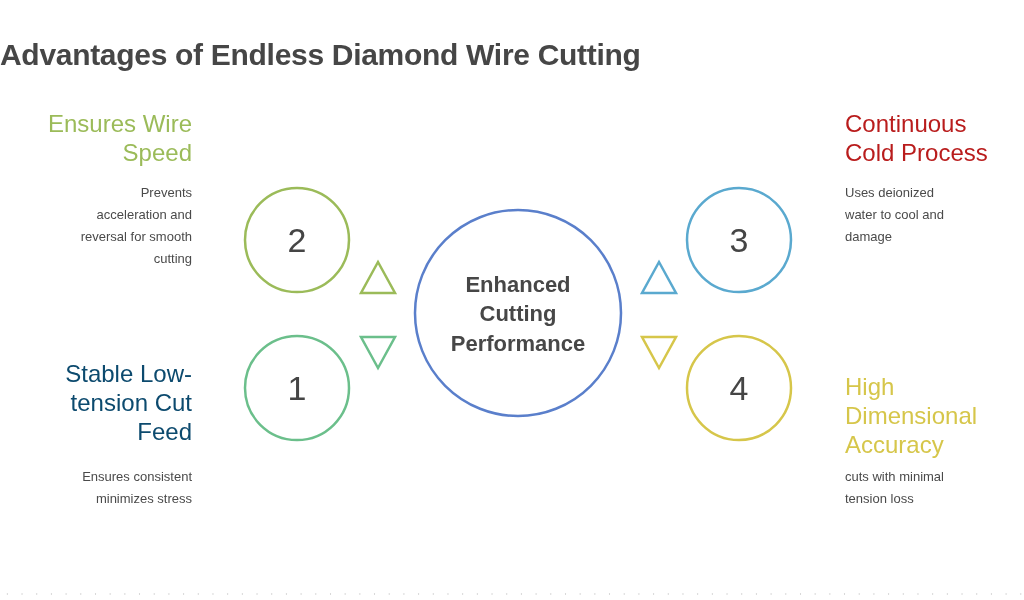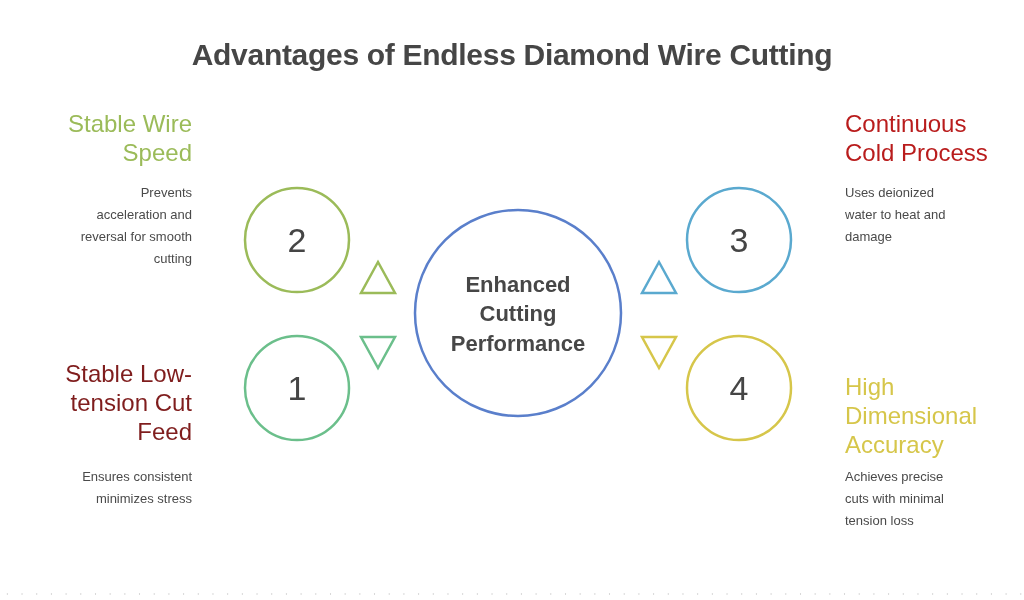--- a/index.html
+++ b/index.html
@@ -1,17 +1,17 @@
 <!DOCTYPE html>
 <html><head>
 <meta charset="utf-8">
 <style>
   html, body { margin:0; padding:0; background:#ffffff; }
   body { width:1024px; height:600px; position:relative; overflow:hidden; font-family:"Liberation Sans", sans-serif; }
-  .title { position:absolute; left:0; width:1024px; top:38px; text-align:center; font-size:30px; font-weight:bold; color:#464646; letter-spacing:-0.3px; }
+  .title { position:absolute; left:0; width:1024px; top:38px; text-align:left; font-size:30px; font-weight:bold; color:#464646; letter-spacing:-0.3px; }
   svg.diagram { position:absolute; left:0; top:0; }
   .num { font-family:"Liberation Sans", sans-serif; font-size:34px; fill:#454545; }
   .center-label { font-family:"Liberation Sans", sans-serif; font-size:22px; font-weight:bold; fill:#474747; }
   .heading { position:absolute; font-size:24px; line-height:29px; }
   .desc { position:absolute; font-size:13px; line-height:22px; color:#4a4a4a; }
   .right-al { text-align:right; }
   .left-al { text-align:left; }
   .dots { position:absolute; left:0; top:593px; width:1024px; height:2px;
           background-image: radial-gradient(circle, #d8d8d8 0.9px, transparent 1.1px);
           background-size:14.7px 2px; }
@@ -50,54 +50,53 @@
     <text class="num" x="739" y="400" text-anchor="middle">4</text>
   </g>
 
   <polygon points="378,262 361,293 395,293" fill="none" stroke="#9bbb59" stroke-width="2.5" stroke-linejoin="miter"></polygon>
   <polygon points="361,337 395,337 378,368" fill="none" stroke="#6bbf8b" stroke-width="2.5" stroke-linejoin="miter"></polygon>
   <polygon points="659,262 642,293 676,293" fill="none" stroke="#5aa9cf" stroke-width="2.5" stroke-linejoin="miter"></polygon>
   <polygon points="642,337 676,337 659,368" fill="none" stroke="#d6c64a" stroke-width="2.5" stroke-linejoin="miter"></polygon>
 </svg>
 
 <div class="heading right-al" style="right:832px; top:109px; color:#9bbb59;">
-  <div>Stable Wire</div>
+  <div>Ensures Wire</div>
   <div>Speed</div>
 </div>
 <div class="desc right-al" style="right:832px; top:182px;">
   <div>Prevents</div>
   <div>acceleration and</div>
   <div>reversal for smooth</div>
   <div>cutting</div>
 </div>
 
-<div class="heading right-al" style="right:832px; top:359px; color:#7f1d1d;">
+<div class="heading right-al" style="right:832px; top:359px; color:#0c4a6e;">
   <div>Stable Low-</div>
   <div>tension Cut</div>
   <div>Feed</div>
 </div>
 <div class="desc right-al" style="right:832px; top:466px;">
   <div>Ensures consistent</div>
   <div>minimizes stress</div>
 </div>
 
 <div class="heading left-al" style="left:845px; top:109px; color:#b91c1c;">
   <div>Continuous</div>
   <div>Cold Process</div>
 </div>
 <div class="desc left-al" style="left:845px; top:182px;">
   <div>Uses deionized</div>
-  <div>water to heat and</div>
+  <div>water to cool and</div>
   <div>damage</div>
 </div>
 
 <div class="heading left-al" style="left:845px; top:359px; color:#d6c64a;margin-top:13px;">
   <div>High</div>
   <div>Dimensional</div>
   <div>Accuracy</div>
 </div>
 <div class="desc left-al" style="left:845px; top:466px;">
-  <div>Achieves precise</div>
   <div>cuts with minimal</div>
   <div>tension loss</div>
 </div>
 
 <div class="dots"></div>
 
 </body></html>

